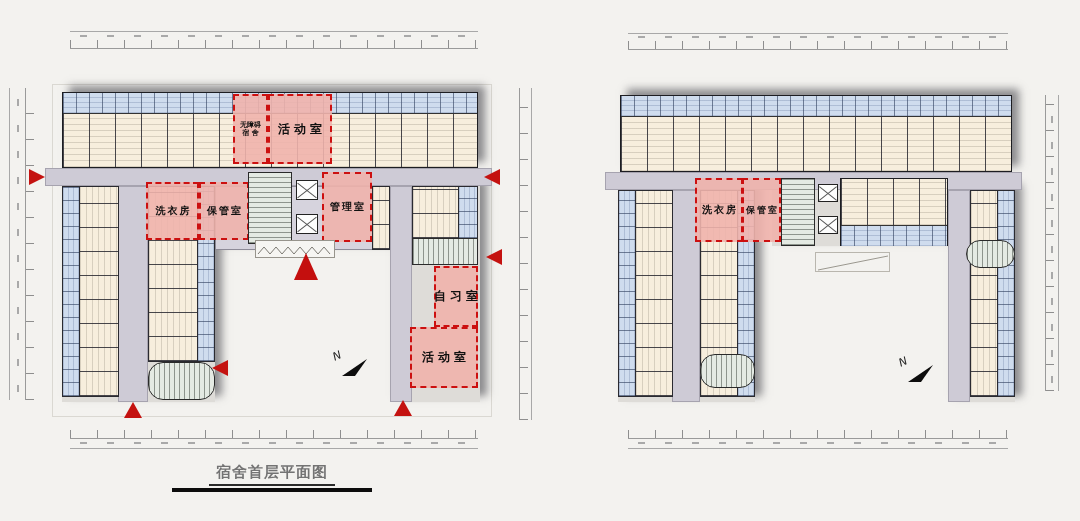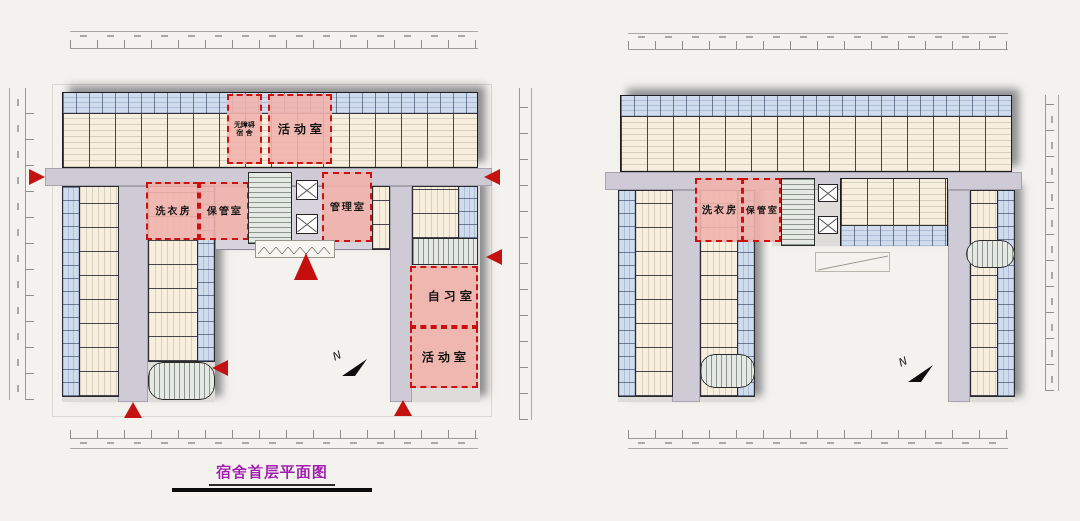--- a/index.html
+++ b/index.html
@@ -52,21 +52,21 @@
   .canopy{background:#f6f5f2;border:1px solid #97948c;z-index:4;}
   .canopy-faint{background:transparent;border:1px solid #b9b6ae;z-index:2;}
   
   .dim-h{border-bottom:1px solid #9a9a9a;background-image:repeating-linear-gradient(90deg,#8e8e8e 0 1px,transparent 1px 27px);height:9px;z-index:1;}
   .dim-v{border-left:1px solid #9a9a9a;background-image:repeating-linear-gradient(0deg,#8e8e8e 0 1px,transparent 1px 26px);width:9px;z-index:1;}
   .dim-line{background:#a8a8a8;z-index:1;}
   .dim-nums-h{height:2px;background:repeating-linear-gradient(90deg,#a9a9a9 0 7px,transparent 7px 27px);z-index:1;}
   .dim-nums-v{width:2px;background:repeating-linear-gradient(0deg,#a9a9a9 0 7px,transparent 7px 26px);z-index:1;}
   
   .caption-wrap{text-align:center;z-index:7;}
-  .caption-text{display:inline-block;font-size:15px;font-weight:bold;color:#a21caf;
+  .caption-text{display:inline-block;font-size:15px;font-weight:bold;color:#737373;
     letter-spacing:1px;padding:0 7px 2px;border-bottom:2px solid #2b2b2b;}
   .caption-bar{height:4px;background:#0c0c0c;margin-top:2px;}
   .north{z-index:7;}
 </style>
 </head>
 <body>
 
 <div class="canvas">
 
   <section class="abs" style="inset:0;">
@@ -88,21 +88,21 @@
     <div class="abs shadow-underlay" style="left:62px;top:92px;width:416px;height:76px;"></div>
     <div class="abs shadow-underlay" style="left:62px;top:186px;width:153px;height:216px;"></div>
     <div class="abs shadow-underlay" style="left:390px;top:186px;width:90px;height:216px;"></div>
     <div class="abs shadow-underlay" style="left:215px;top:172px;width:175px;height:78px;"></div>
 
     <div class="abs blockframe" style="left:62px;top:92px;width:416px;height:76px;">
       <div class="pods-h" style="height:20px;"></div>
       <div class="rooms-h" style="height:53px;"></div>
     </div>
 
-    <div class="abs pink" style="left:227px;top:94px;width:35px;height:70px;">
+    <div class="abs pink" style="left:233px;top:94px;width:35px;height:70px;">
       <span class="room-label xs">无障碍</span>
       <span class="room-label xs">宿 舍</span>
     </div>
     <div class="abs pink" style="left:268px;top:94px;width:64px;height:70px;">
       <span class="room-label">活动室</span>
     </div>
 
     <div class="abs corridor" style="left:45px;top:168px;width:447px;height:18px;"></div>
 
     <div class="abs pods-v" style="left:62px;top:186px;width:18px;height:211px;"></div>
@@ -130,21 +130,21 @@
     <div class="abs canopy" style="left:255px;top:240px;width:80px;height:18px;">
       <svg width="78" height="12" viewBox="0 0 78 12">
         <path d="M2 10 L8 3 L14 10 L20 3 L26 10 L32 3 L38 10 L44 3 L50 10 L56 3 L62 10 L68 3 L74 10" stroke="#7d7a73" stroke-width="1" fill="none"></path>
       </svg>
     </div>
 
     <div class="abs corridor" style="left:390px;top:186px;width:22px;height:216px;"></div>
     <div class="abs rooms-v" style="left:412px;top:186px;width:47px;height:53px;"></div>
     <div class="abs pods-v" style="left:458px;top:186px;width:20px;height:53px;"></div>
     <div class="abs stairs-h" style="left:412px;top:238px;width:66px;height:27px;"></div>
-    <div class="abs pink" style="left:410px;top:266px;width:68px;height:61px;align-items:flex-end;">
+    <div class="abs pink" style="left:434px;top:266px;width:44px;height:61px;">
       <span class="room-label">自习室</span>
     </div>
     <div class="abs pink" style="left:410px;top:327px;width:68px;height:61px;">
       <span class="room-label">活动室</span>
     </div>
 
     <div class="abs tri tri-right" style="left:29px;top:169px;"></div>
     <div class="abs tri tri-left" style="left:484px;top:169px;"></div>
     <div class="abs tri tri-up big" style="left:294px;top:253px;"></div>
     <div class="abs tri tri-left" style="left:486px;top:249px;"></div>

